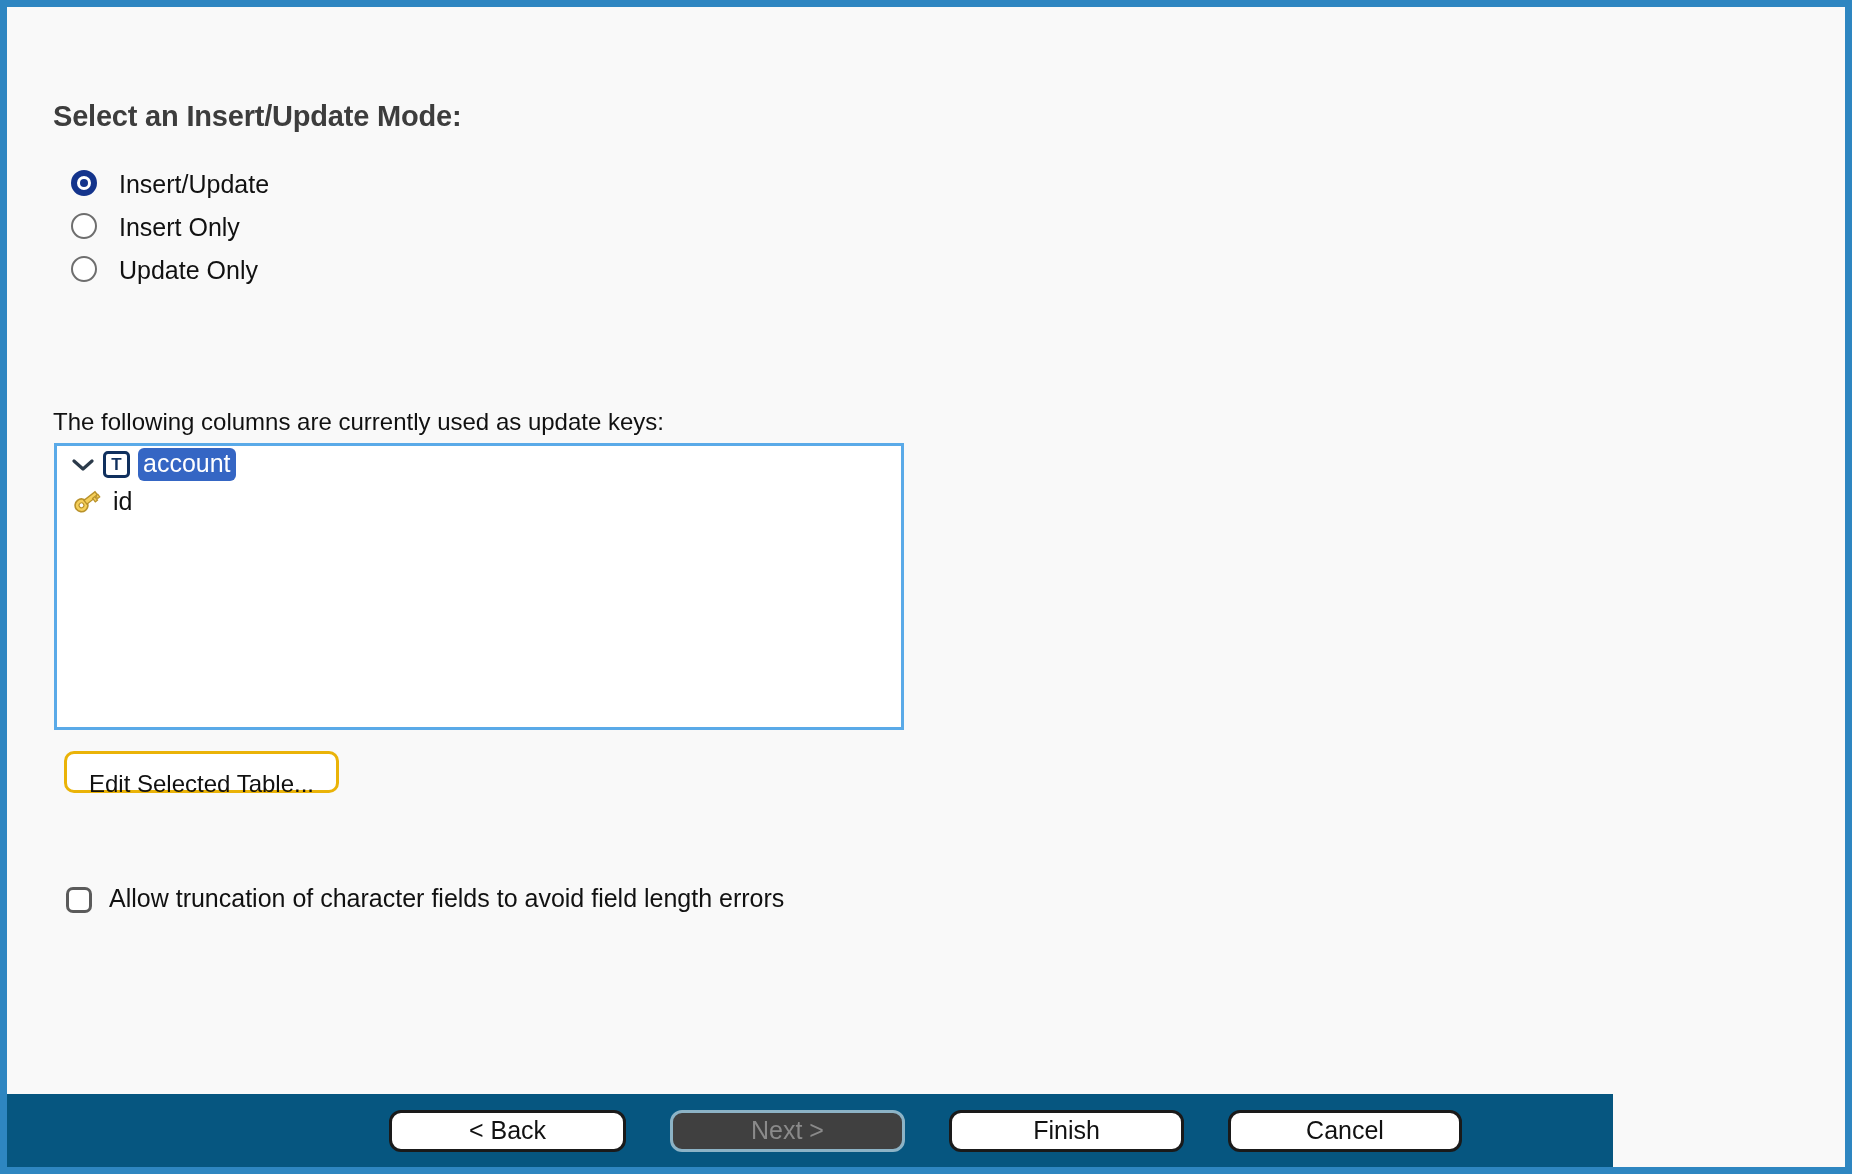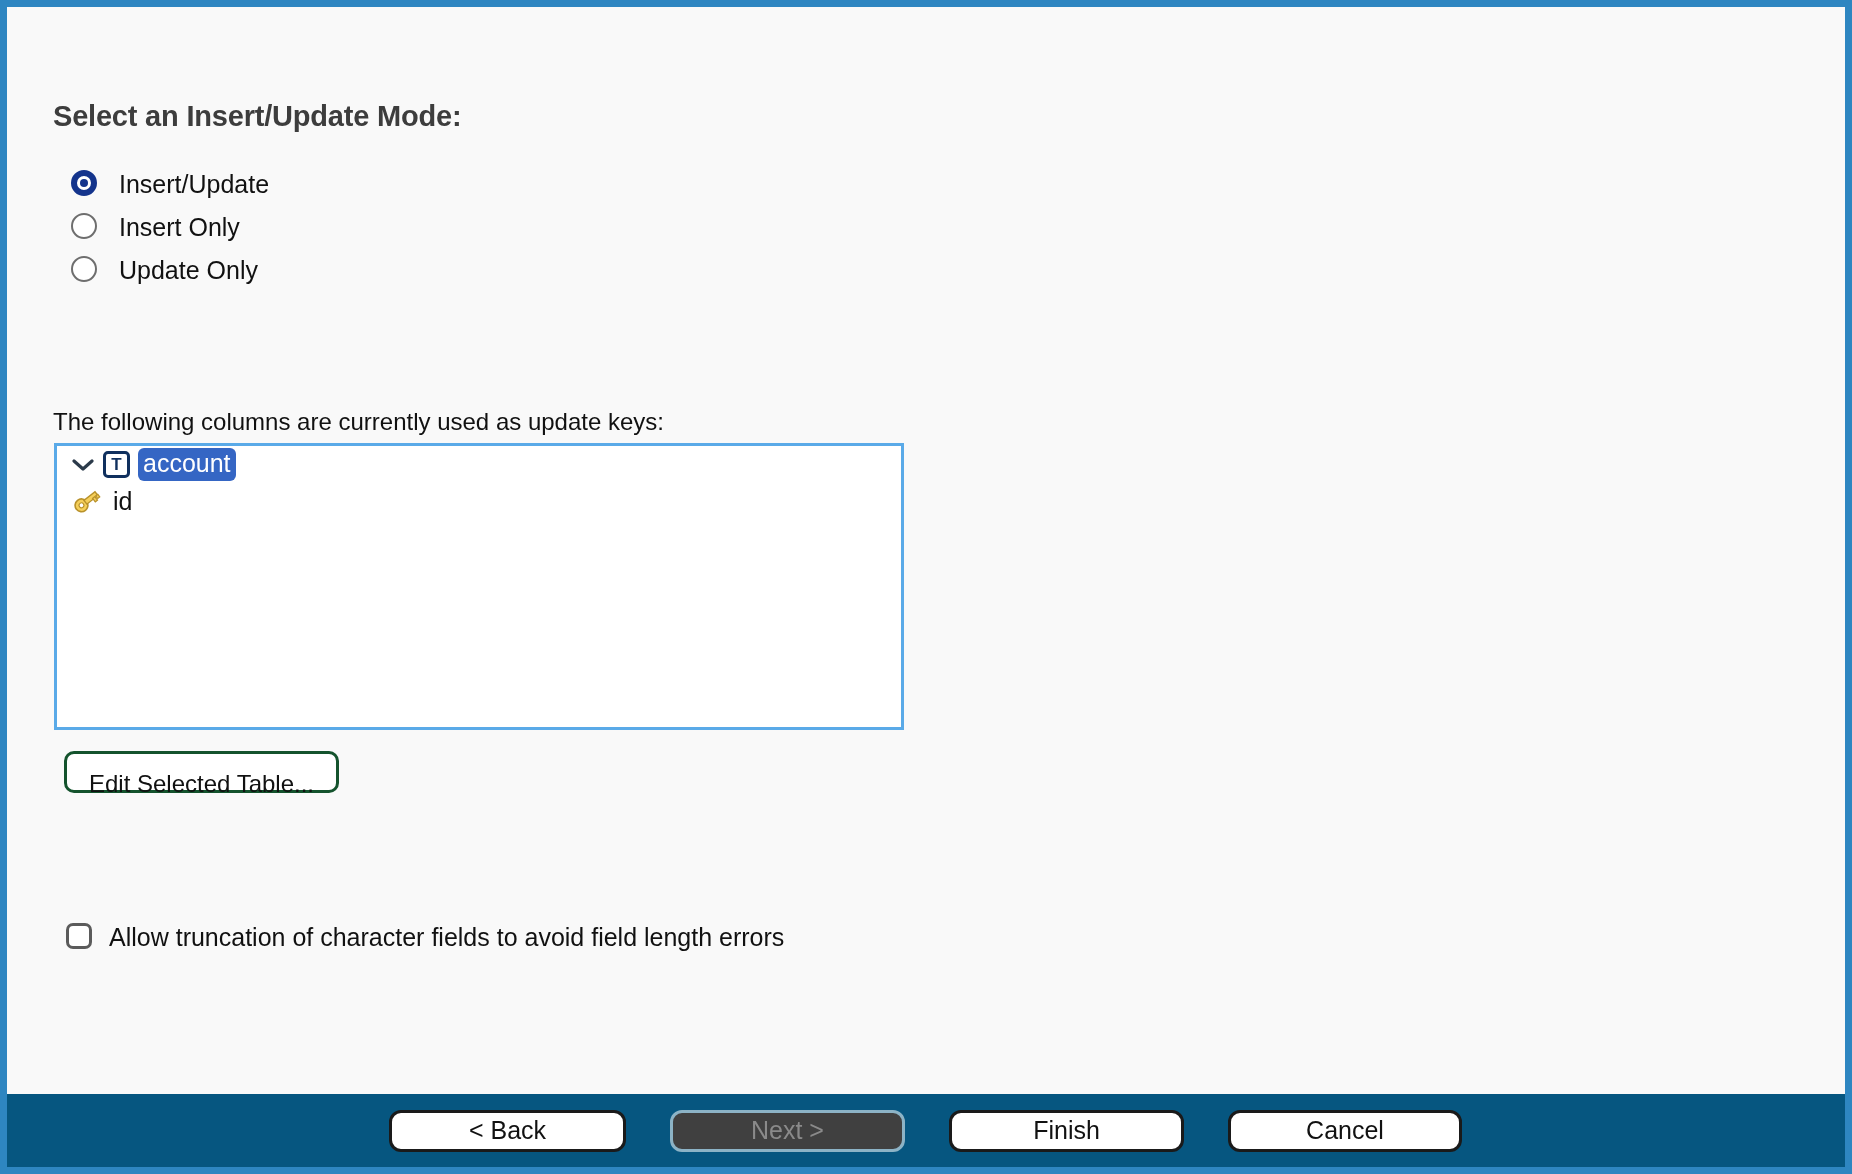--- a/index.html
+++ b/index.html
@@ -188,36 +188,36 @@
 
   
   .edit-btn {
     position: absolute;
     left: 25px;
     top: 673px;
     width: 275px;
     height: 42px;
     box-sizing: border-box;
     background: #ffffff;
-    border: 3px solid #14532d;
+    border: 3px solid #eab308;
     border-radius: 10px;
     font-family: "Liberation Sans", sans-serif;
     font-size: 24px;
     color: #111111;
     cursor: default;
     padding: 16px;
   }
 
   
   .trunc-row {
     position: absolute;
     left: 27px;
-    top: 845px;
-    display: flex;
-    align-items: flex-start;
+    top: 806px;
+    display: flex;
+    align-items: flex-end;
   }
   .checkbox-mark {
     width: 26px;
     height: 26px;
     box-sizing: border-box;
     border: 3px solid #5b5b5b;
     border-radius: 7px;
     background: #ffffff;
     flex: none;
   }
@@ -226,21 +226,21 @@
     font-size: 25px;
     color: #111111;
     white-space: nowrap;
   }
 
   
   .footer {
     position: absolute;
     left: 0;
     top: 1087px;
-    width: 1838px;
+    width: 1606px;
     height: 73px;
     background: #065680;
     display: flex;
     align-items: center;
   }
   .nav-btn {
     height: 42px;
     box-sizing: border-box;
     border-radius: 12px;
     font-family: "Liberation Sans", sans-serif;

